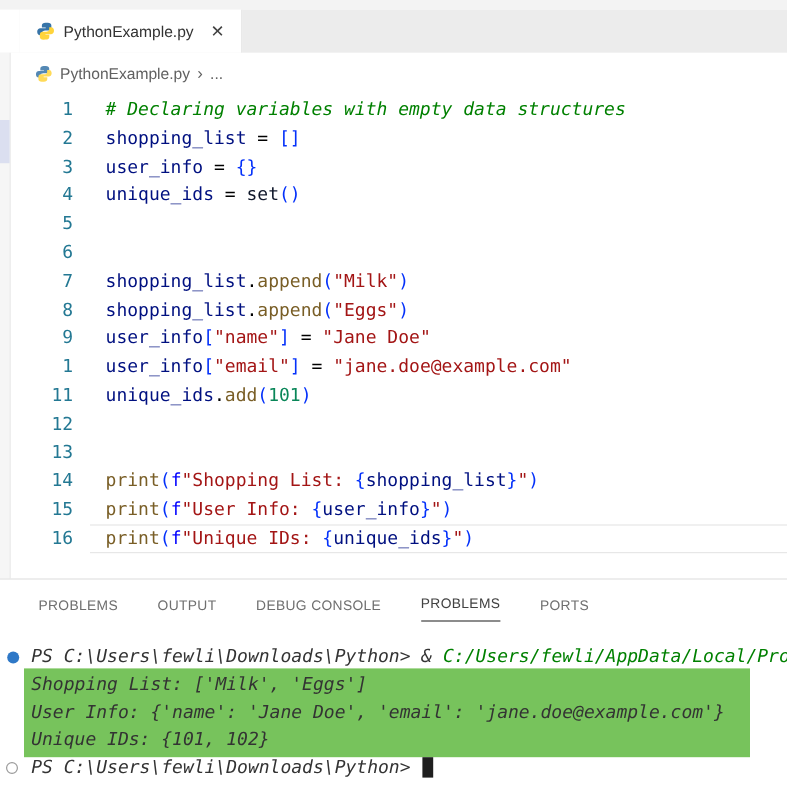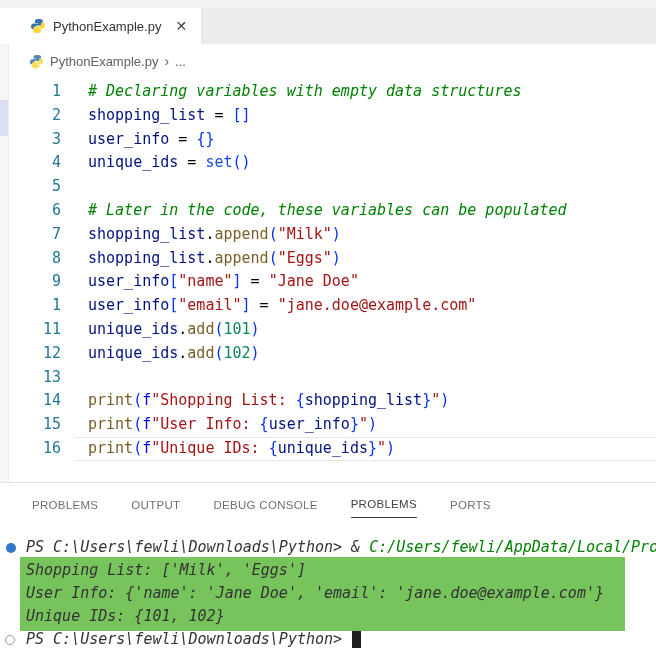--- a/index.html
+++ b/index.html
@@ -32,21 +32,21 @@
   
   .editor{position:absolute;top:80px;left:9px;right:0;height:382px;
           font-family:"DejaVu Sans Mono", monospace;font-size:15px;}
   .code-line{position:relative;height:23.8px;line-height:23.8px;display:flex;white-space:pre;}
   .code-line .line-num{width:52px;text-align:right;color:#237893;flex:0 0 auto;}
   .code-line .line-code{margin-left:27px;}
   .code-line.current::after{content:"";position:absolute;left:66px;right:0;top:0;bottom:0;
           border-top:1px solid #e7e7e7;border-bottom:1px solid #e7e7e7;pointer-events:none;}
   .tk-com{color:#008000;font-style:italic;} .tk-var{color:#001080;} .tk-fn{color:#795e26;}
   .tk-str{color:#a31515;} .tk-num{color:#098658;} .tk-kw{color:#0000ff;}
-  .tk-brk{color:#0431fa;} .tk-pun{color:#000000;} .tk-type{color:#1d4ed8;}
+  .tk-brk{color:#0431fa;} .tk-pun{color:#000000;} .tk-type{color:#0f172a;}
 
   
   .panel-divider{position:absolute;top:482px;left:0;right:0;height:1px;background:#e2e2e2;}
   .panel-tabs{position:absolute;top:483px;left:0;right:0;height:44px;display:flex;
               align-items:center;padding-left:32px;}
   .ptab{font-size:11.5px;letter-spacing:.3px;color:#6f6f6f;margin-right:33px;
         padding:6px 0 7px 0;cursor:pointer;white-space:pre;}
   .ptab.active{color:#424242;border-bottom:1px solid #424242;}
 
   
@@ -99,27 +99,27 @@
   <div class="left-strip">
     <div class="thumb"></div>
   </div>
 
   <div class="editor" id="code-lines">
       <div class="code-line"><span class="line-num">1</span><span class="line-code"><span class="tk-com"># Declaring variables with empty data structures</span></span></div>
       <div class="code-line"><span class="line-num">2</span><span class="line-code"><span class="tk-var">shopping_list</span><span class="tk-pun"> = </span><span class="tk-brk">[]</span></span></div>
       <div class="code-line"><span class="line-num">3</span><span class="line-code"><span class="tk-var">user_info</span><span class="tk-pun"> = </span><span class="tk-brk">{}</span></span></div>
       <div class="code-line"><span class="line-num">4</span><span class="line-code"><span class="tk-var">unique_ids</span><span class="tk-pun"> = </span><span class="tk-type">set</span><span class="tk-brk">()</span></span></div>
       <div class="code-line"><span class="line-num">5</span><span class="line-code"></span></div>
-      <div class="code-line"><span class="line-num">6</span><span class="line-code"><span class="tk-com"># Later in the code, these variables can be populated</span></span></div>
+      <div class="code-line"><span class="line-num">6</span></div>
       <div class="code-line"><span class="line-num">7</span><span class="line-code"><span class="tk-var">shopping_list</span><span class="tk-pun">.</span><span class="tk-fn">append</span><span class="tk-brk">(</span><span class="tk-str">"Milk"</span><span class="tk-brk">)</span></span></div>
       <div class="code-line"><span class="line-num">8</span><span class="line-code"><span class="tk-var">shopping_list</span><span class="tk-pun">.</span><span class="tk-fn">append</span><span class="tk-brk">(</span><span class="tk-str">"Eggs"</span><span class="tk-brk">)</span></span></div>
       <div class="code-line"><span class="line-num">9</span><span class="line-code"><span class="tk-var">user_info</span><span class="tk-brk">[</span><span class="tk-str">"name"</span><span class="tk-brk">]</span><span class="tk-pun"> = </span><span class="tk-str">"Jane Doe"</span></span></div>
       <div class="code-line"><span class="line-num">1</span><span class="line-code"><span class="tk-var">user_info</span><span class="tk-brk">[</span><span class="tk-str">"email"</span><span class="tk-brk">]</span><span class="tk-pun"> = </span><span class="tk-str">"jane.doe@example.com"</span></span></div>
       <div class="code-line"><span class="line-num">11</span><span class="line-code"><span class="tk-var">unique_ids</span><span class="tk-pun">.</span><span class="tk-fn">add</span><span class="tk-brk">(</span><span class="tk-num">101</span><span class="tk-brk">)</span></span></div>
-      <div class="code-line"><span class="line-num">12</span><span class="line-code"><span class="tk-var">unique_ids</span><span class="tk-pun">.</span><span class="tk-fn">add</span><span class="tk-brk">(</span><span class="tk-num">102</span><span class="tk-brk">)</span></span></div>
+      <div class="code-line"><span class="line-num">12</span></div>
       <div class="code-line"><span class="line-num">13</span><span class="line-code"></span></div>
       <div class="code-line"><span class="line-num">14</span><span class="line-code"><span class="tk-fn">print</span><span class="tk-brk">(</span><span class="tk-kw">f</span><span class="tk-str">"Shopping List: </span><span class="tk-brk">{</span><span class="tk-var">shopping_list</span><span class="tk-brk">}</span><span class="tk-str">"</span><span class="tk-brk">)</span></span></div>
       <div class="code-line"><span class="line-num">15</span><span class="line-code"><span class="tk-fn">print</span><span class="tk-brk">(</span><span class="tk-kw">f</span><span class="tk-str">"User Info: </span><span class="tk-brk">{</span><span class="tk-var">user_info</span><span class="tk-brk">}</span><span class="tk-str">"</span><span class="tk-brk">)</span></span></div>
       <div class="code-line current"><span class="line-num">16</span><span class="line-code"><span class="tk-fn">print</span><span class="tk-brk">(</span><span class="tk-kw">f</span><span class="tk-str">"Unique IDs: </span><span class="tk-brk">{</span><span class="tk-var">unique_ids</span><span class="tk-brk">}</span><span class="tk-str">"</span><span class="tk-brk">)</span></span></div>
     </div>
 
   <div class="panel-divider"></div>
 
   <div class="panel-tabs" id="panel-tabs">
       <span class="ptab">PROBLEMS</span>

